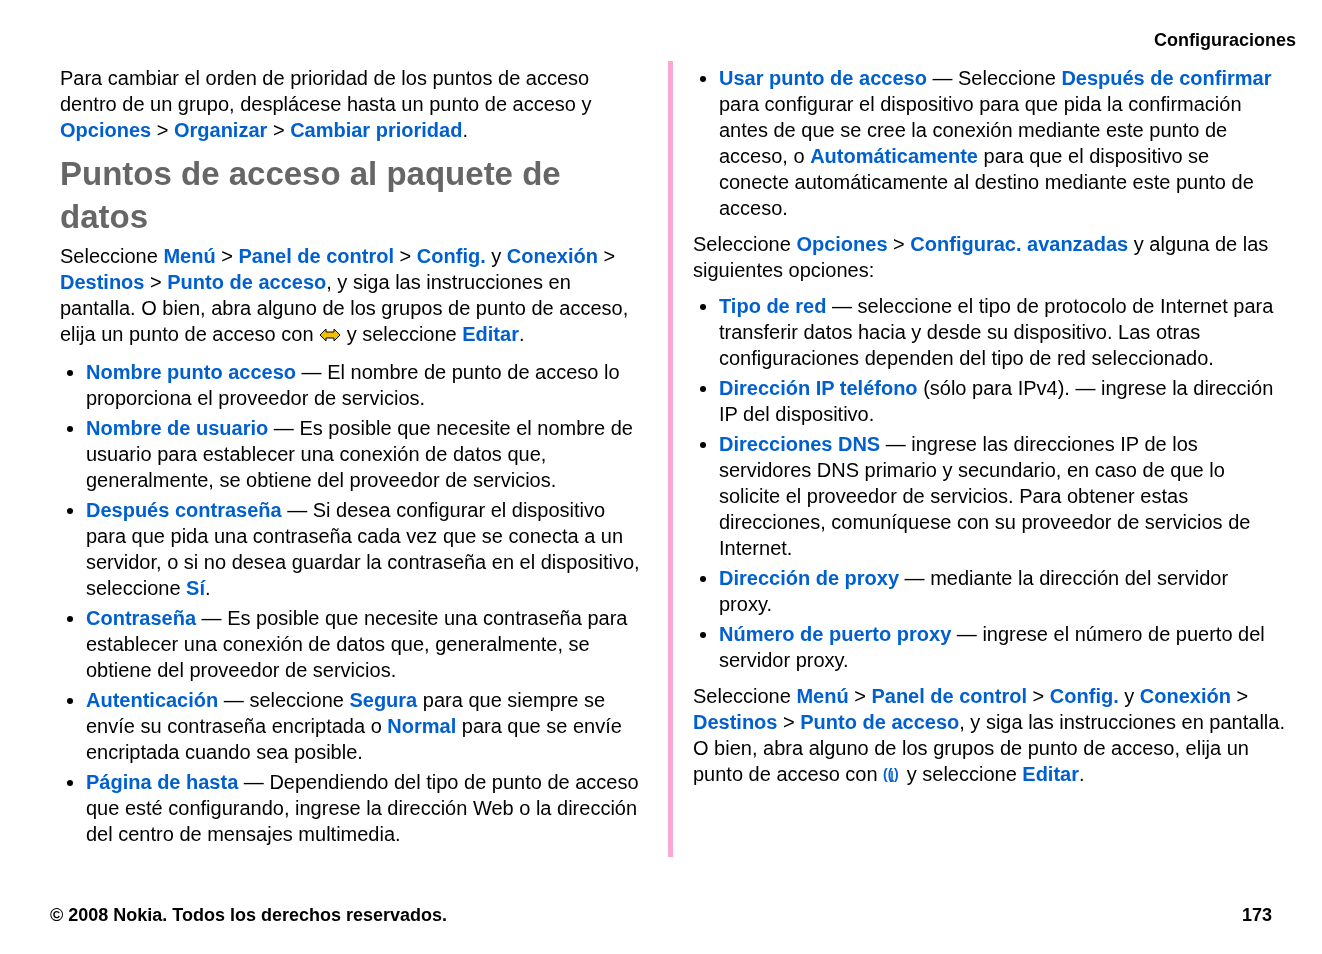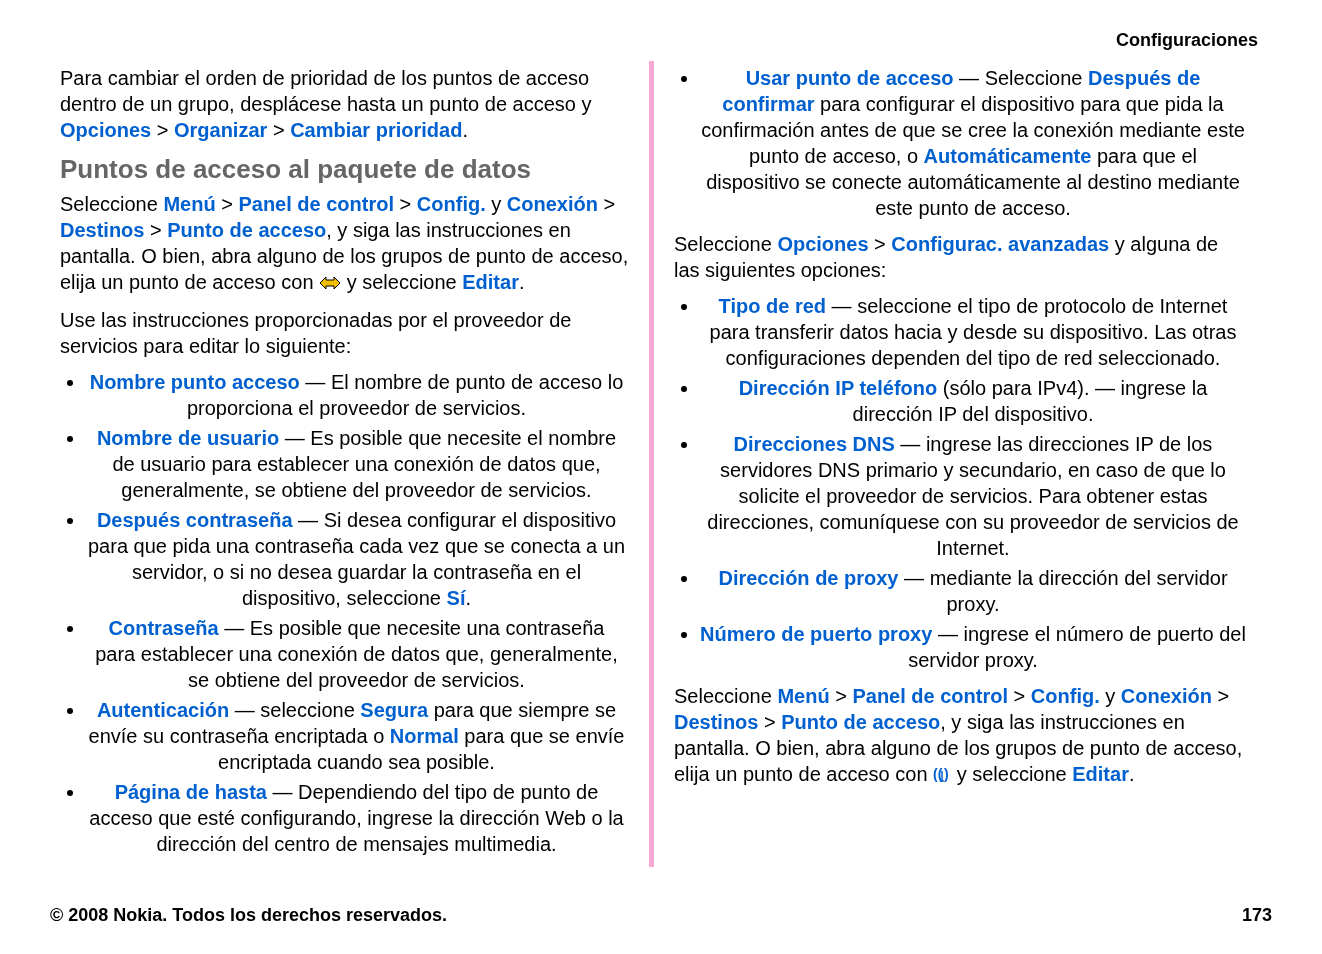--- a/index.html
+++ b/index.html
@@ -6,21 +6,21 @@
     font-family: Arial, Helvetica, sans-serif;
     margin: 0;
     padding: 0;
     background: #fff;
     color: #000;
     width: 1322px;
     height: 954px;
     position: relative;
   }
   .page {
-    padding: 30px 64px 0 50px;
+    padding: 30px 26px 0 50px;
     box-sizing: border-box;
     height: 100%;
   }
   .header-right {
     text-align: right;
     font-weight: bold;
     font-size: 18px;
     margin-bottom: 10px;
   }
   .columns {
@@ -40,31 +40,30 @@
   }
   .col-right {
     padding-left: 20px;
   }
   .link {
     color: #0060d0;
     font-weight: bold;
   }
   h2.section {
     color: #666;
-    font-size: 26px;
+    font-size: 33px;
     font-weight: bold;
     margin: 10px 0 4px 0;
   }
   p {
     margin: 4px 0 10px 0;
   }
   ul {
     margin: 4px 2px 10px 0;
     padding-left: 26px;
-    text-align: center;
   }
   li {
     margin-bottom: 4px;
   }
   .footer {
     position: absolute;
     bottom: 28px;
     left: 50px;
     right: 50px;
     display: flex;
@@ -116,21 +115,20 @@
         <span class="link">Destinos</span>
         <span> &gt; </span>
         <span class="link">Punto de acceso</span><span>, y siga las instrucciones en pantalla. O bien, abra alguno de los grupos de punto de acceso, elija un punto de acceso con </span>
         <span class="arrow-icon">
           <svg width="22" height="16" viewBox="0 0 22 16">
               <path d="M1 8 L7 2 L7 5 L15 5 L15 2 L21 8 L15 14 L15 11 L7 11 L7 14 Z" fill="#f0c000" stroke="#000" stroke-width="1"></path>
             </svg>
         </span><span> y seleccione </span><span class="link">Editar</span><span>.</span>
       </p>
 
-      <p>Use las instrucciones proporcionadas por el proveedor de servicios para editar lo siguiente:</p>
 
       <ul>
         <li>
           <span class="link">Nombre punto acceso</span><span> — </span><span>El nombre de punto de acceso lo proporciona el proveedor de servicios.</span>
         </li>
         <li>
           <span class="link">Nombre de usuario</span><span> — </span><span>Es posible que necesite el nombre de usuario para establecer una conexión de datos que, generalmente, se obtiene del proveedor de servicios.</span>
         </li>
         <li>
           <span class="link">Después contraseña</span><span> — </span><span>Si desea configurar el dispositivo para que pida una contraseña cada vez que se conecta a un servidor, o si no desea guardar la contraseña en el dispositivo, seleccione </span><span class="link">Sí</span><span>.</span>

